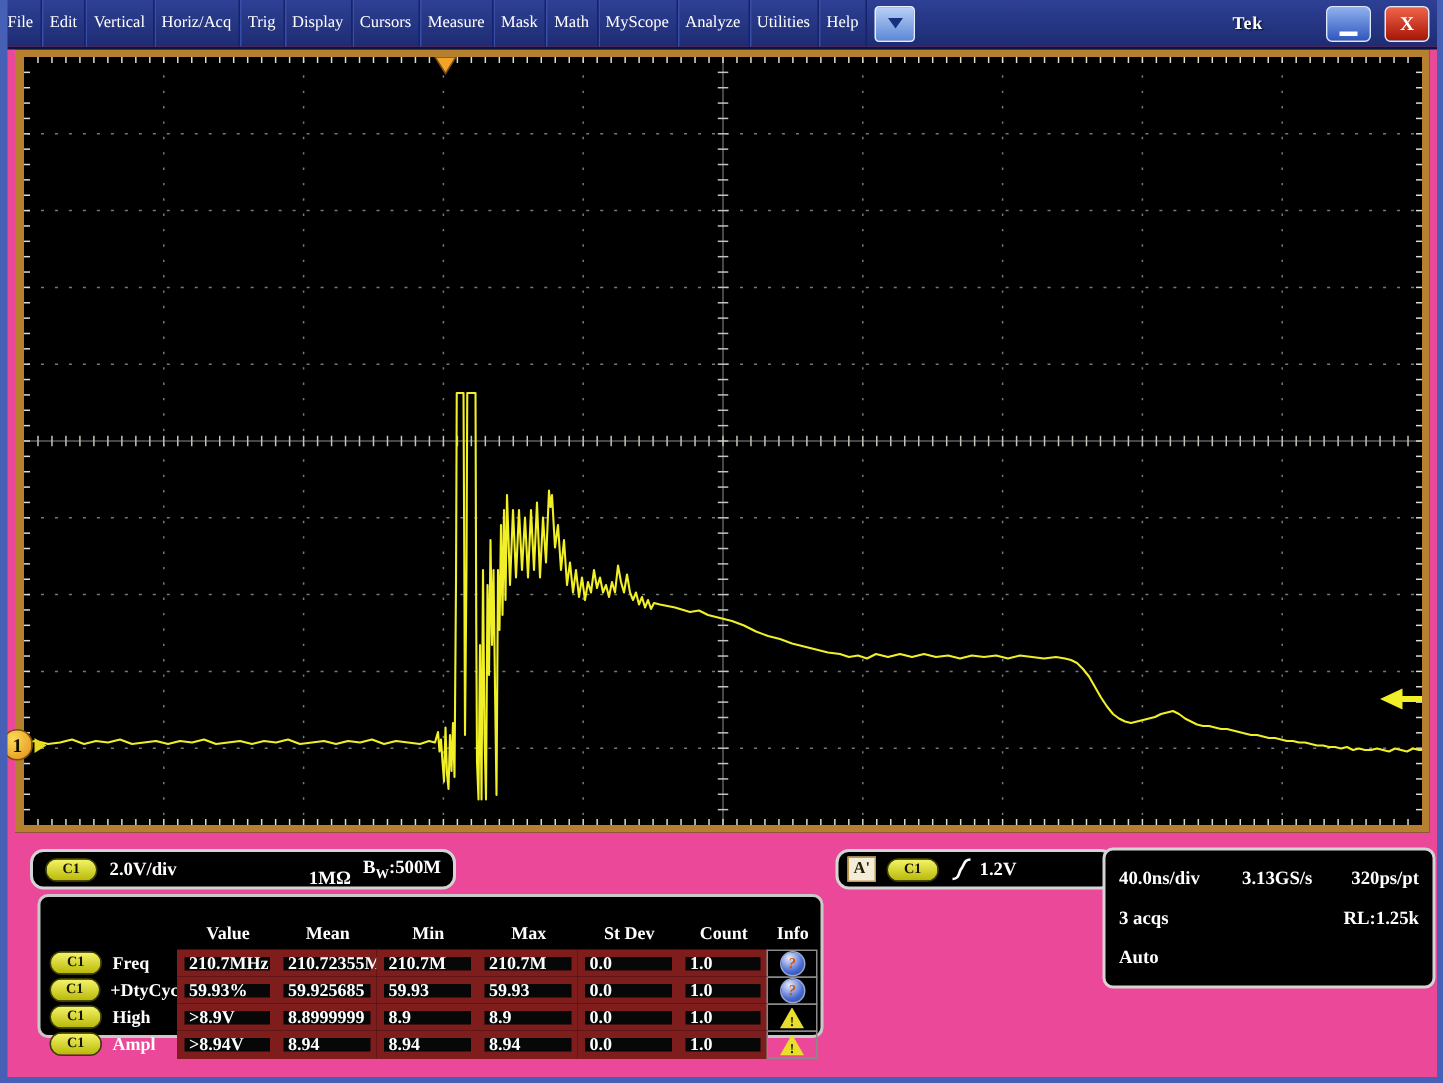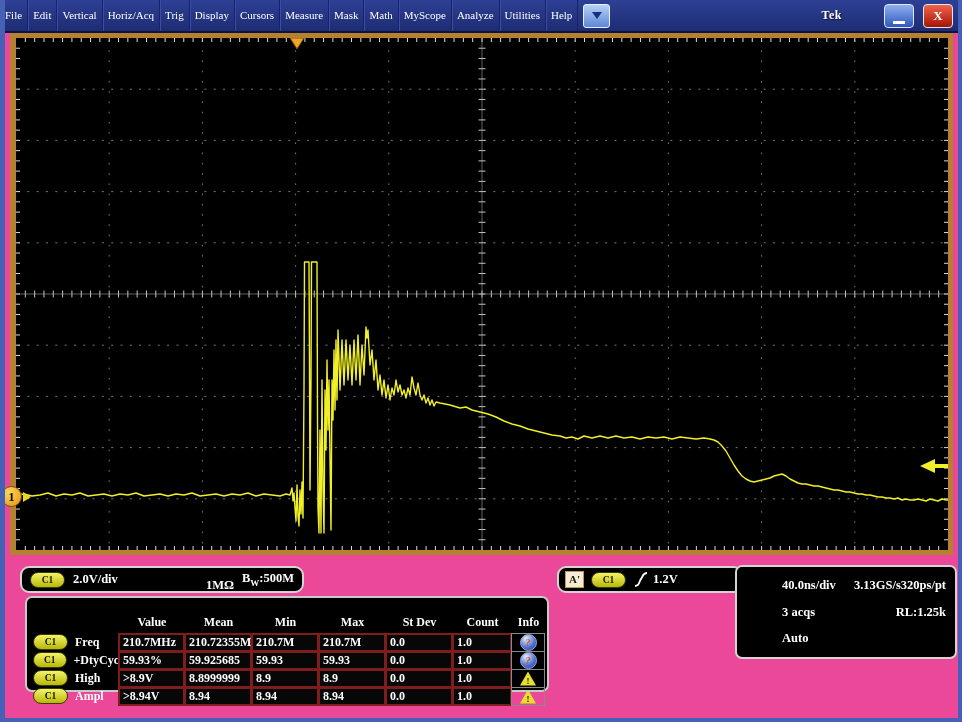--- a/index.html
+++ b/index.html
@@ -37,21 +37,21 @@
         border:1px solid #7a5008;color:#101000;font-size:13px;font-weight:bold;text-align:center;line-height:19px;}
   #ch1-marker .arr{width:0;height:0;border-top:5px solid transparent;border-bottom:5px solid transparent;
         border-left:8px solid #e8d820;margin-left:1px;}
   
   .robox{position:absolute;background:#000;border:2px solid #d4d4d4;border-radius:9px;
          color:#fff;font-weight:bold;font-size:12.5px;display:flex;align-items:center;}
   #ch-box{left:20px;top:566px;width:264px;height:23px;padding:0 8px;}
   #trig-box{left:557px;top:566px;width:170px;height:23px;padding:0 6px;}
   #horiz-box{left:735px;top:565px;width:200px;height:86px;border-radius:7px;
              flex-direction:column;align-items:stretch;justify-content:space-evenly;padding:2px 9px;}
-  .hrow{display:flex;align-items:center;height:19px;margin-left:36px;}
+  .hrow{display:flex;align-items:center;height:19px;}
   .hcol1{width:82px;}
   .hright{margin-left:auto;}
   .c1badge{display:inline-block;width:33px;height:14px;border-radius:8px;
            background:linear-gradient(#f4f468,#b8b808);border:1px solid #3c3c00;
            color:#141400;font-size:9.5px;font-weight:bold;text-align:center;line-height:14px;}
   #ch-box .scale{margin-left:8px;}
   #ch-box .imp{margin-left:auto;margin-top:11px;}
   #ch-box .bw{margin-left:8px;}
   #ch-box sub{font-size:9px;}
   .a-badge{display:inline-block;padding:0 3px;height:15px;line-height:15px;background:#f2ecd8;
@@ -61,21 +61,21 @@
   #trig-box .lvl{margin-left:5px;}
   .yellowtxt{color:#f0f000;}
   
   #meas-box{position:absolute;left:25px;top:596px;width:524px;height:96px;background:#000;
             border:2px solid #c9c9c9;border-radius:7px;box-sizing:border-box;
             display:grid;grid-template-columns:90px 66px 67px 67px 67px 67px 59px 33px;
             grid-template-rows:21px 18px 18px 18px 18px;color:#fff;font-size:12px;font-weight:bold;
             padding:14px 2px;}
   .mhead{display:flex;align-items:center;justify-content:center;}
   .mlabel{display:flex;align-items:center;gap:7px;padding-left:4px;}
-  .mcell{border:2px solid #7f1d1d;background:#070707;padding:0 3px;display:flex;align-items:center;
+  .mcell{border:5px solid #7f1d1d;background:#070707;padding:0 3px;display:flex;align-items:center;
          margin:0 0 -1px -1px;}
   .micon{display:flex;align-items:center;justify-content:center;border:1px solid #8a8a8a;
          margin:0 0 -1px -1px;}
   .info-help{width:15px;height:15px;border-radius:50%;
              background:radial-gradient(circle at 35% 25%,#e8eefc,#4a6cd4 60%,#23408e);
              border:1px solid #9aa8cc;color:#d85200;font-size:10px;font-weight:bold;
              display:flex;align-items:center;justify-content:center;font-style:italic;}
   .info-warn{width:16px;height:14px;clip-path:polygon(50% 0,100% 100%,0 100%);background:#e8de2c;
              color:#161600;font-size:9px;font-weight:bold;display:flex;align-items:flex-end;
              justify-content:center;line-height:10px;}

